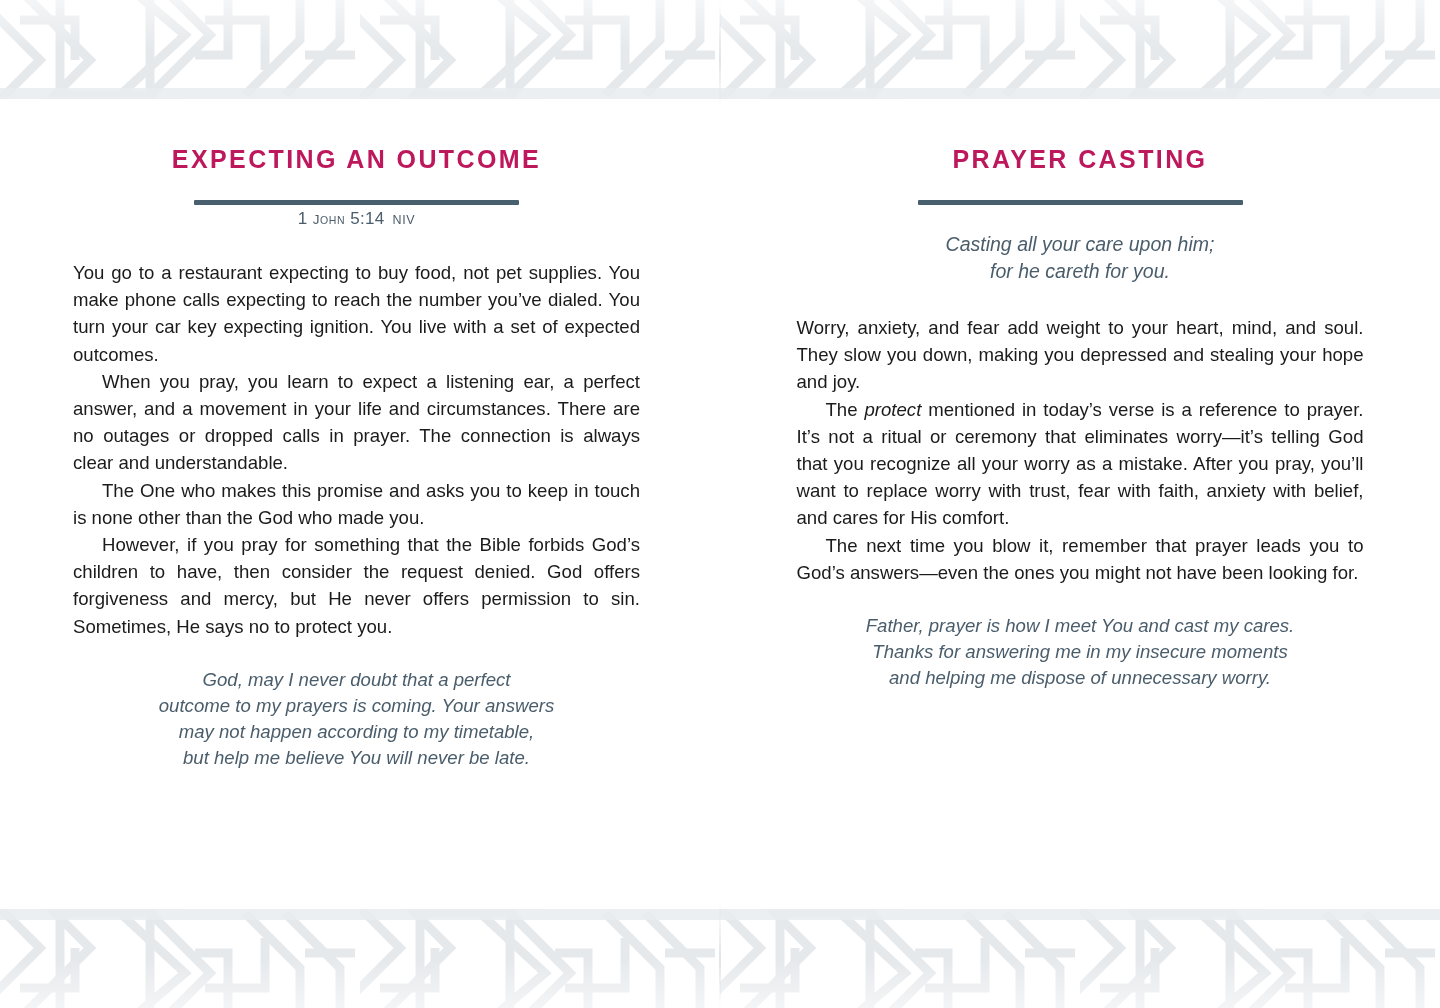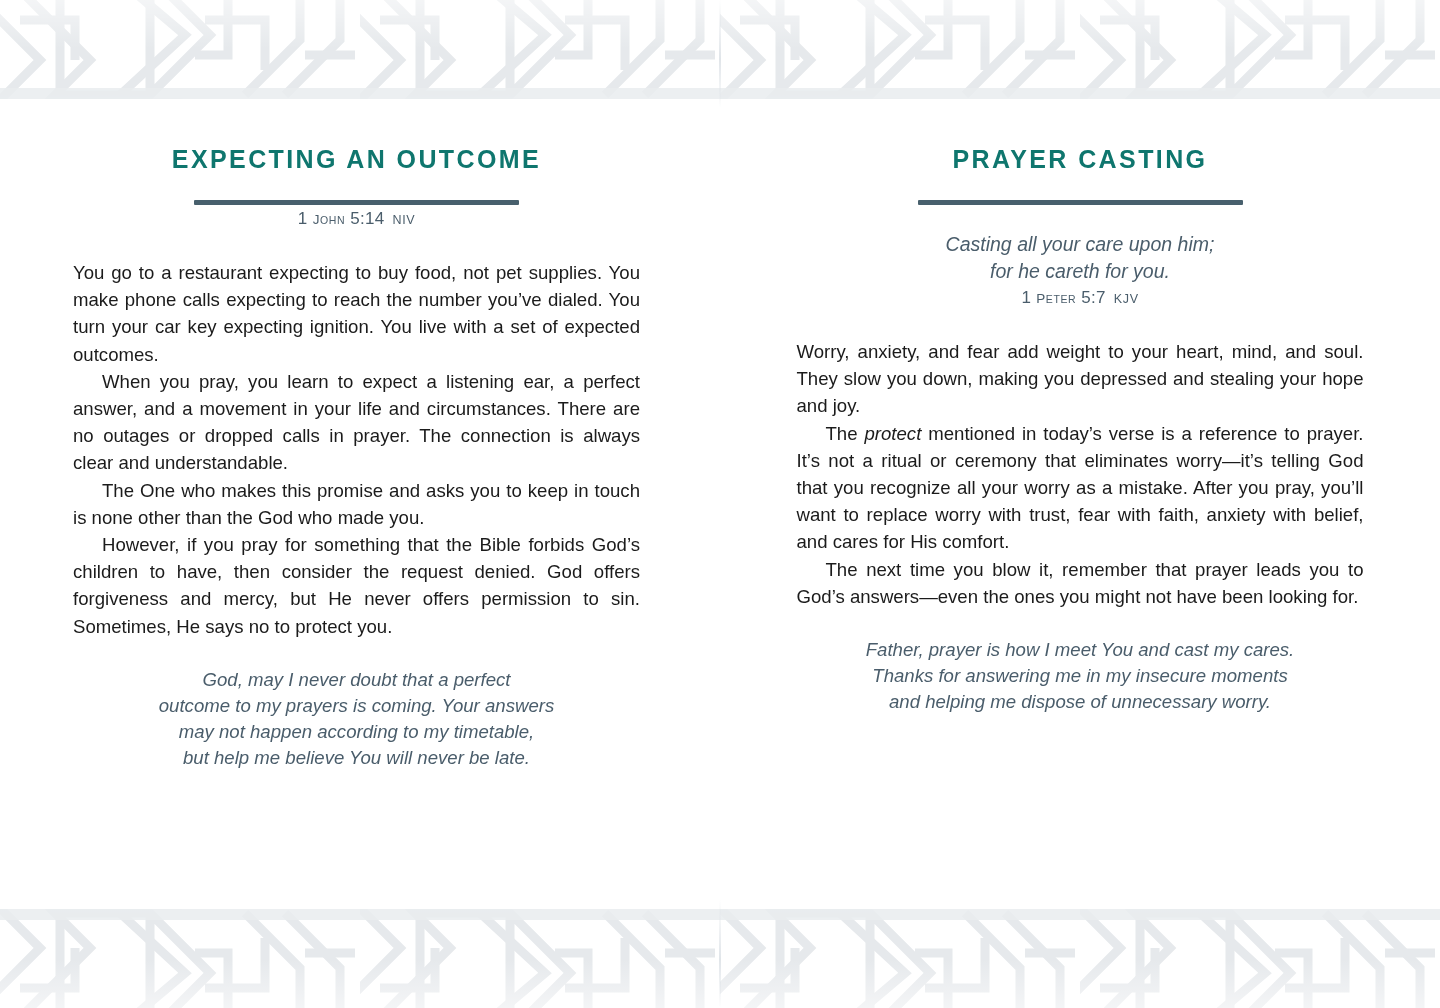--- a/index.html
+++ b/index.html
@@ -61,21 +61,21 @@
   .page-right .page-inner { }
 
   
   .devo-title {
     margin: 0;
     padding-top: 36px;
     text-align: center;
     font-size: 25px;
     font-weight: bold;
     letter-spacing: 2.4px;
-    color: #0f766e;
+    color: #be185d;
     text-transform: uppercase;
     line-height: 1.2;
   }
   .rule-wrap {
     display: flex;
     justify-content: center;
     margin-top: 26px;
   }
   .rule {
     width: 325px;
@@ -217,26 +217,20 @@
       <h1 class="devo-title">PRAYER CASTING</h1>
 
       <div class="rule-wrap">
         <div class="rule"></div>
       </div>
 
       <div class="epigraph">
         <span class="line">Casting all your care upon him;</span>
         <span class="line">for he careth for you.</span>
       </div>
-      <div class="reference">
-        <span>1</span>
-        <span class="sc">P<span style="font-size:0.78em">ETER</span></span>
-        <span>5:7</span>
-        <span class="trans">KJV</span>
-      </div>
 
       <div class="body-text">
         <p>Worry, anxiety, and fear add weight to your heart, mind, and soul. They slow you down, making you depressed and stealing your hope and joy.</p>
         <p>The <em>protect</em> mentioned in today’s verse is a reference to prayer. It’s not a ritual or ceremony that eliminates worry—it’s telling God that you recognize all your worry as a mistake. After you pray, you’ll want to replace worry with trust, fear with faith, anxiety with belief, and cares for His comfort.</p>
         <p>The next time you blow it, remember that prayer leads you to God’s answers—even the ones you might not have been looking for.</p>
       </div>
 
       <div class="prayer">
         <span class="line">Father, prayer is how I meet You and cast my cares.</span>
         <span class="line">Thanks for answering me in my insecure moments</span>

